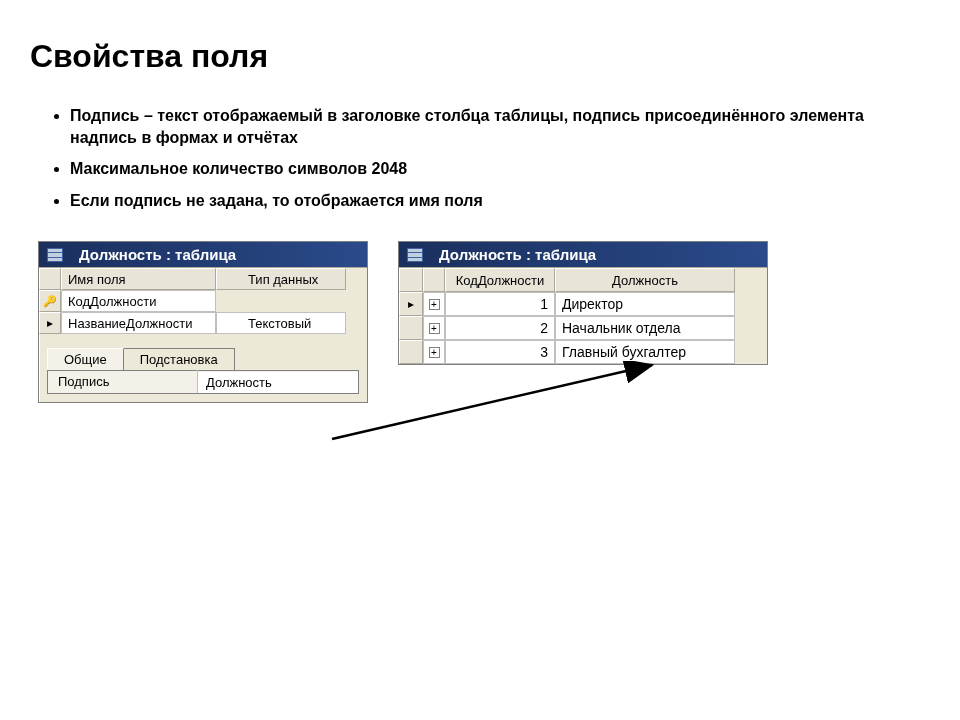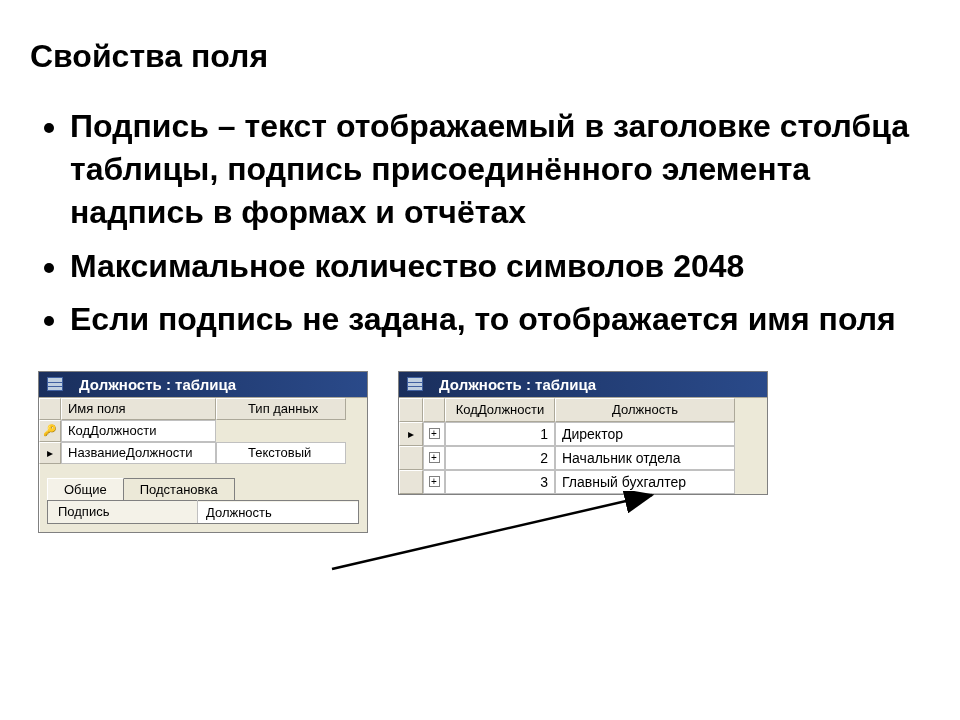--- a/index.html
+++ b/index.html
@@ -18,21 +18,21 @@
     text-align: left;
     font-size: 32px;
     font-weight: bold;
     margin: 10px 0 30px 0;
   }
   ul.bullets {
     margin: 0 0 30px 40px;
     padding: 0;
   }
   ul.bullets li {
-    font-size: 32px;
+    font-size: 16px;
     font-weight: bold;
     line-height: 1.35;
     margin-bottom: 10px;
     list-style-type: disc;
   }
   .tables-row {
     display: flex;
     gap: 30px;
     align-items: flex-start;
     padding: 0 8px;

